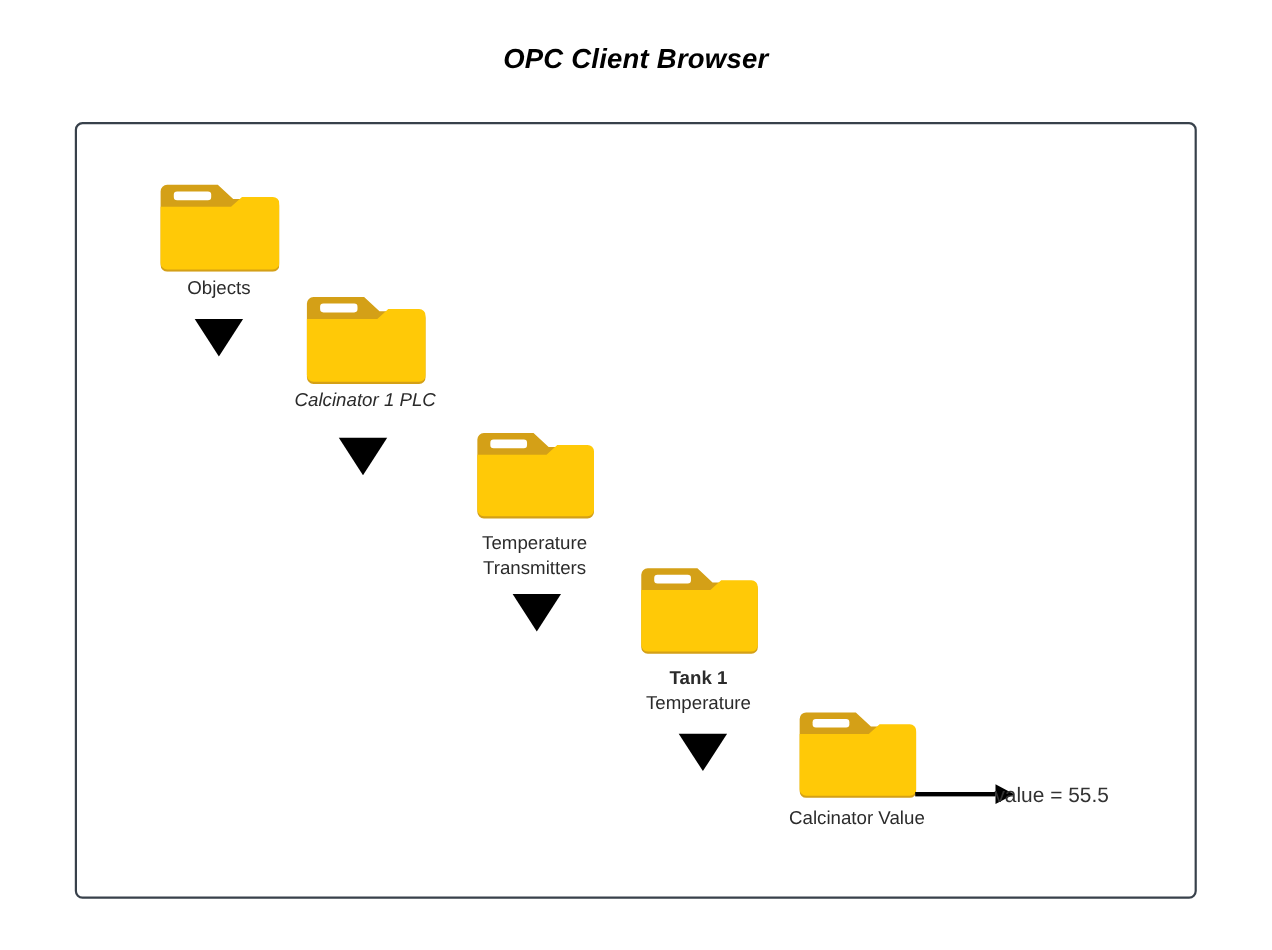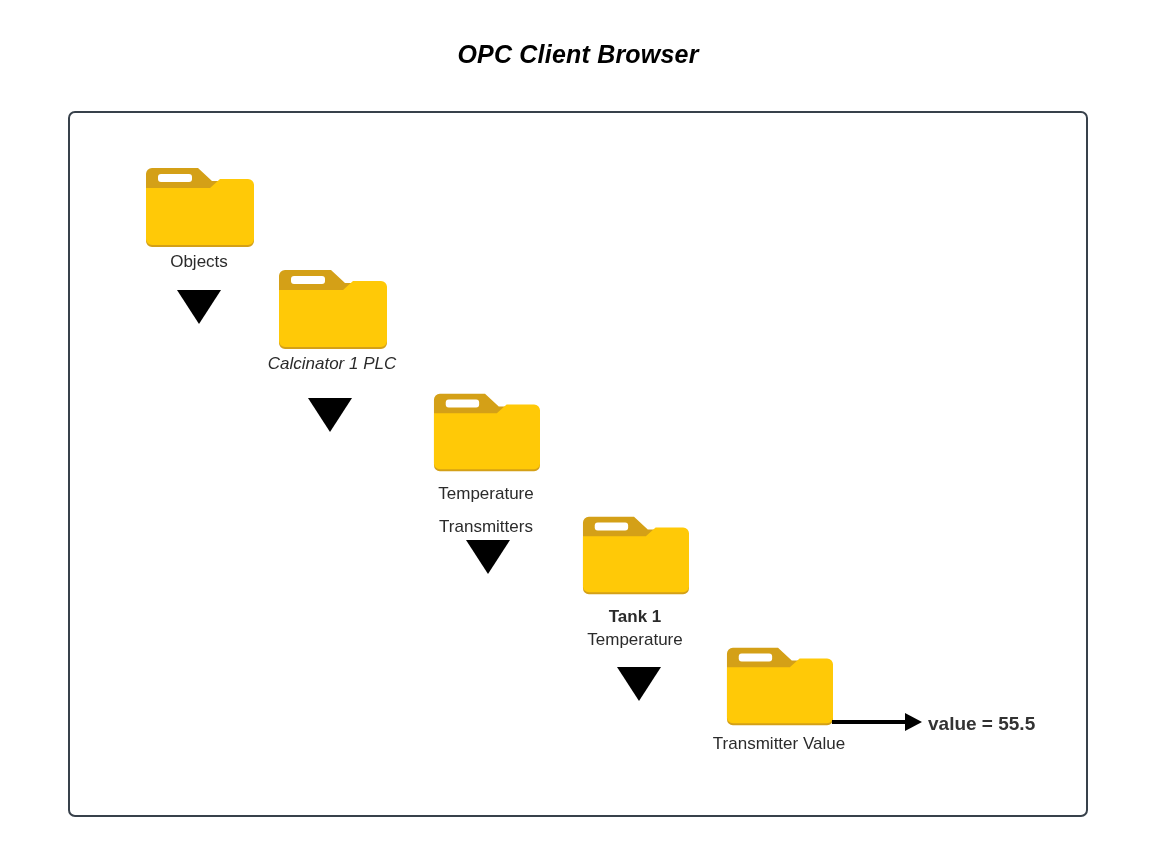--- a/index.html
+++ b/index.html
@@ -135,21 +135,21 @@
   <i></i>
 </div>
 
 <div class="node" style="left:432px; top:391px;">
   <svg class="folder-icon" width="108" height="81" viewBox="0 0 110 81">
     <path d="M2 8 a6 6 0 0 1 6 -6 h46 l14 13 h36 a6 6 0 0 1 6 6 v54 a6 6 0 0 1 -6 6 h-96 a6 6 0 0 1 -6 -6 z" fill="#D4A017"></path>
     <rect x="14" y="8" width="34" height="8" rx="3" fill="#ffffff"></rect>
     <path d="M2 22 h64 l10 -9 h28 a6 6 0 0 1 6 6 v54 a6 6 0 0 1 -6 6 h-96 a6 6 0 0 1 -6 -6 z" fill="#FFC907"></path>
   </svg>
   <div class="node-label" style="top:91px;">Temperature</div>
-  <div class="node-label" style="top:124px;">Transmitters</div>
+  <div class="node-label" style="top:114px;">Transmitters</div>
 </div>
 
 <div class="arrow-down" style="left:466px; top:540px;">
   <i></i>
 </div>
 
 <div class="node" style="left:581px; top:514px;">
   <svg class="folder-icon" width="108" height="81" viewBox="0 0 110 81">
     <path d="M2 8 a6 6 0 0 1 6 -6 h46 l14 13 h36 a6 6 0 0 1 6 6 v54 a6 6 0 0 1 -6 6 h-96 a6 6 0 0 1 -6 -6 z" fill="#D4A017"></path>
     <rect x="14" y="8" width="34" height="8" rx="3" fill="#ffffff"></rect>
@@ -162,21 +162,21 @@
 <div class="arrow-down" style="left:617px; top:667px;">
   <i></i>
 </div>
 
 <div class="node" style="left:725px; top:645px;">
   <svg class="folder-icon" width="108" height="81" viewBox="0 0 110 81">
     <path d="M2 8 a6 6 0 0 1 6 -6 h46 l14 13 h36 a6 6 0 0 1 6 6 v54 a6 6 0 0 1 -6 6 h-96 a6 6 0 0 1 -6 -6 z" fill="#D4A017"></path>
     <rect x="14" y="8" width="34" height="8" rx="3" fill="#ffffff"></rect>
     <path d="M2 22 h64 l10 -9 h28 a6 6 0 0 1 6 6 v54 a6 6 0 0 1 -6 6 h-96 a6 6 0 0 1 -6 -6 z" fill="#FFC907"></path>
   </svg>
-  <div class="node-label" style="top:87px;">Transmitter Value</div>
+  <div class="node-label" style="top:87px;">Calcinator Value</div>
 </div>
 
 <div class="value-arrow" style="left:832px; top:713px; width:90px; height:18px;">
   <span class="shaft" style="width:73px;"></span>
   <span class="head" style="left:73px;"></span>
 </div>
 
-<div class="value-label" style="left:928px; top:713px;font-weight:bold;">value = 55.5</div>
+<div class="value-label" style="left:904px; top:713px;">value = 55.5</div>
 
 </body></html>

